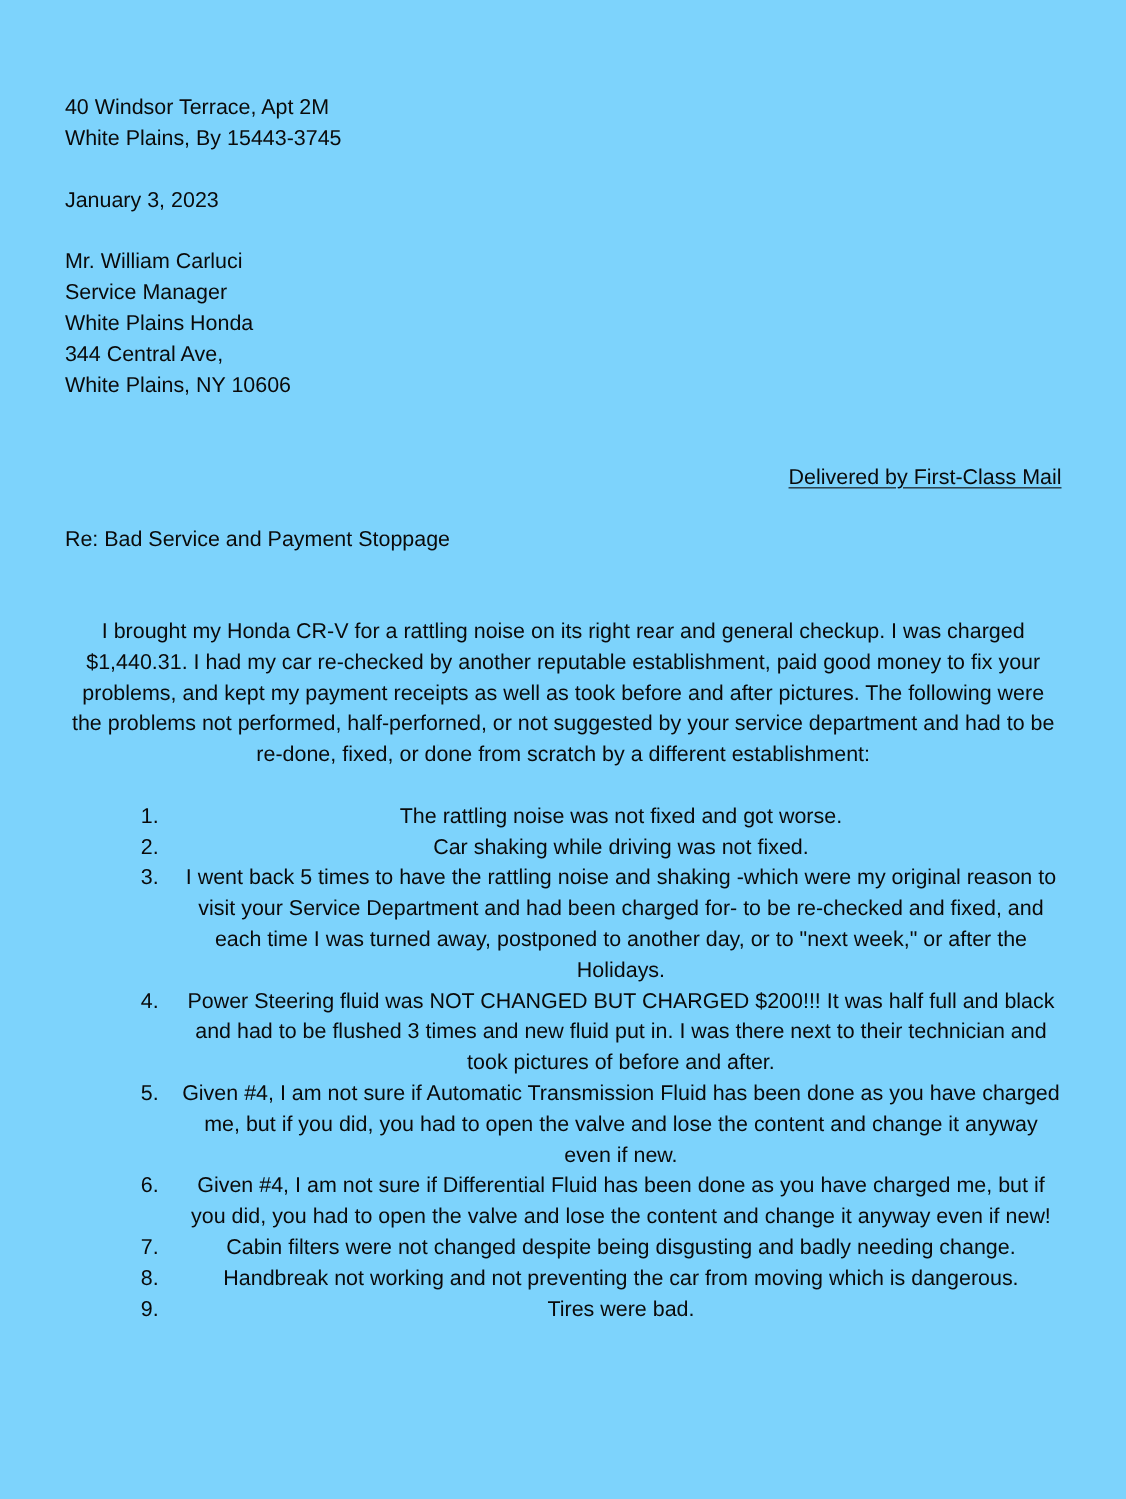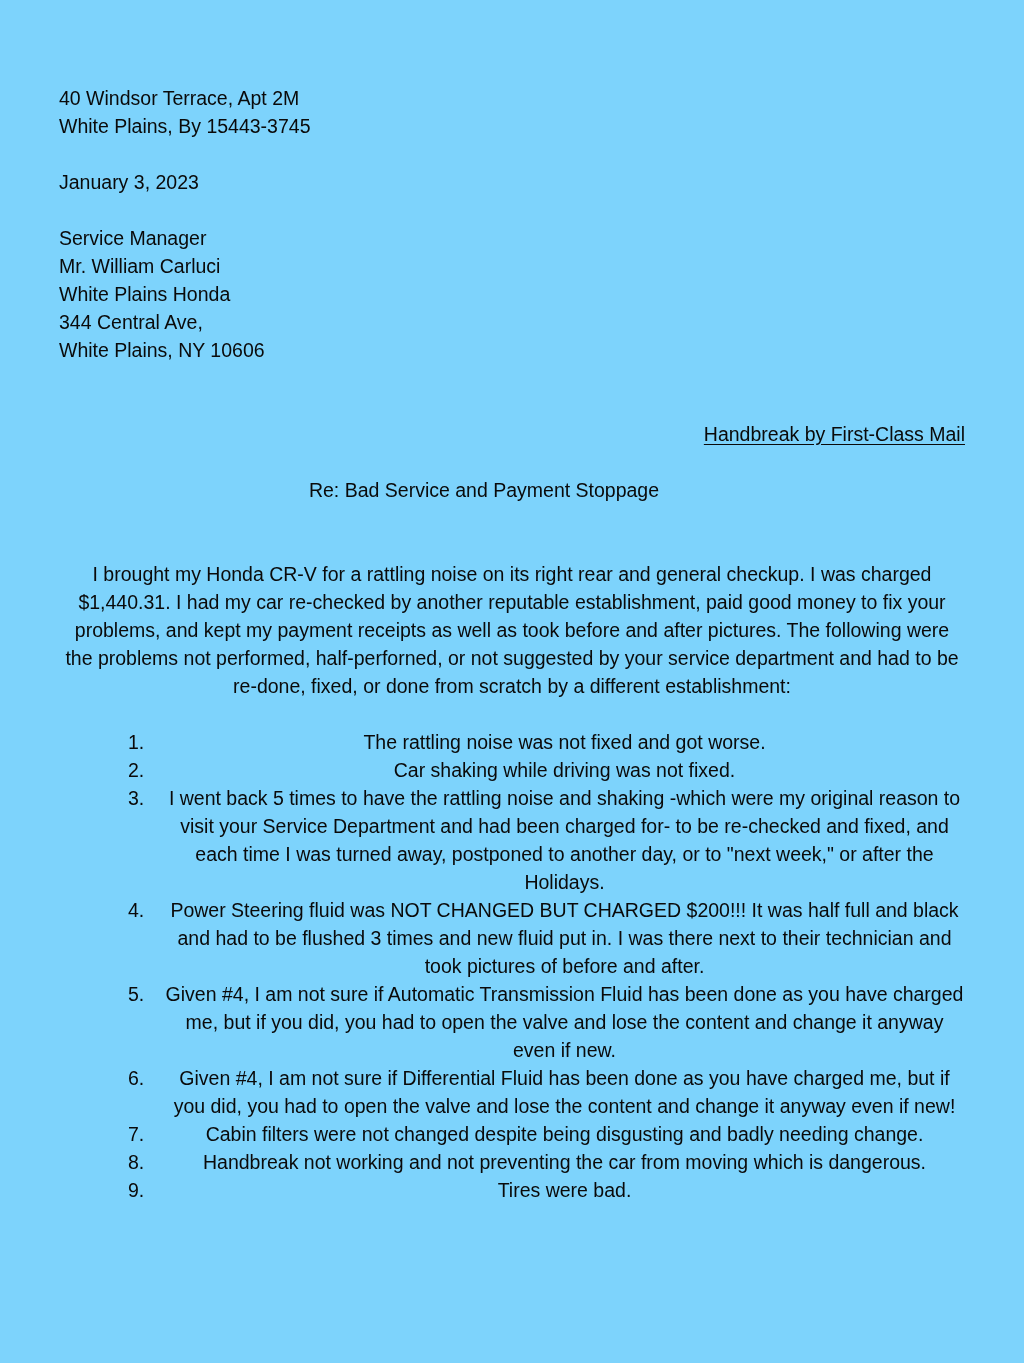--- a/index.html
+++ b/index.html
@@ -44,21 +44,21 @@
   }
   .delivery-note-row {
     text-align: right;
     margin: 0;
   }
   .delivery-note {
     text-decoration: underline;
     text-underline-offset: 3px;
   }
   .subject-row {
-    text-align: center;
+    text-align: left;
     margin: 0;
     padding-right: 56px;
   }
   .body-para {
     text-align: center;
   }
   ol.issues {
     margin: 0;
     padding: 0 0 0 69px;
     list-style: none;
@@ -91,32 +91,32 @@
       <span class="addr-line">White Plains, By 15443-3745</span>
     </div>
 
     <div class="blank-line"></div>
 
     <div class="date-line">January 3, 2023</div>
 
     <div class="blank-line"></div>
 
     <div class="recipient-block">
+      <span class="recipient-line">Mr. William Carluci</span>
       <span class="recipient-line">Service Manager</span>
-      <span class="recipient-line">Mr. William Carluci</span>
       <span class="recipient-line">White Plains Honda</span>
       <span class="recipient-line">344 Central Ave,</span>
       <span class="recipient-line">White Plains, NY 10606</span>
     </div>
 
     <div class="blank-line"></div>
     <div class="blank-line"></div>
 
     <div class="delivery-note-row">
-      <span class="delivery-note">Handbreak by First-Class Mail</span>
+      <span class="delivery-note">Delivered by First-Class Mail</span>
     </div>
 
     <div class="blank-line"></div>
 
     <div class="subject-row">
       <span>Re: Bad Service and Payment Stoppage</span>
     </div>
 
     <div class="blank-line"></div>
 

